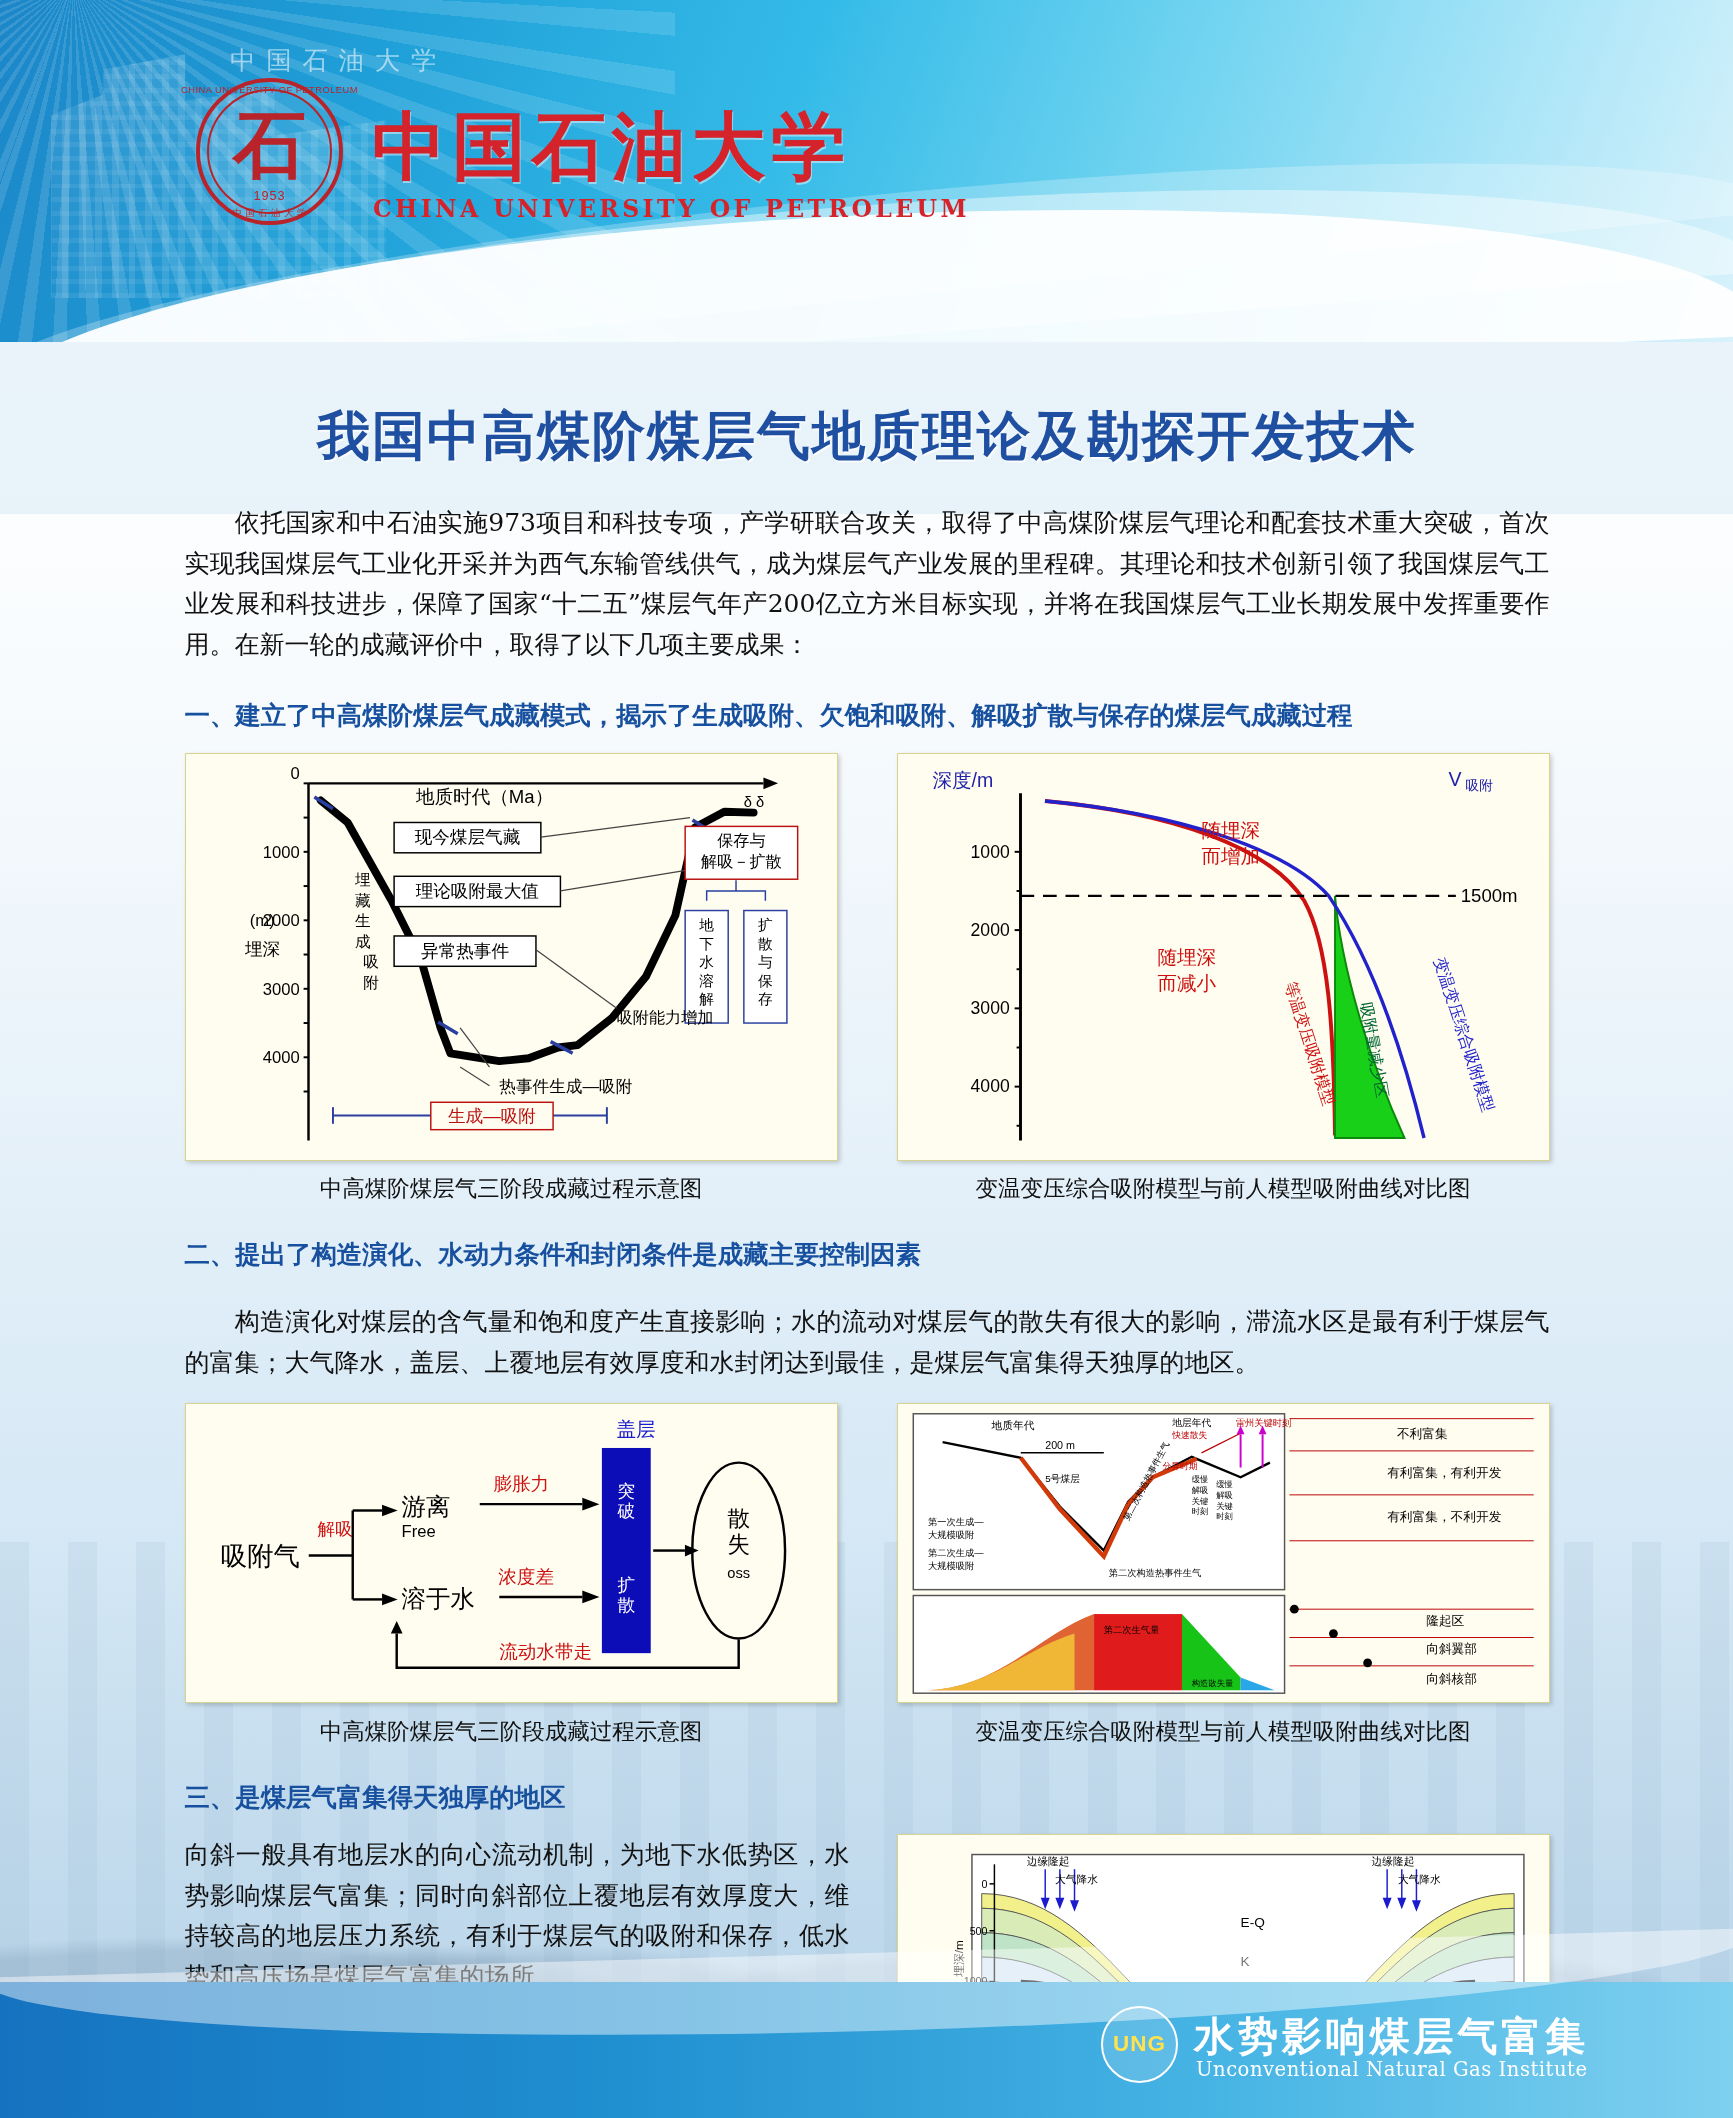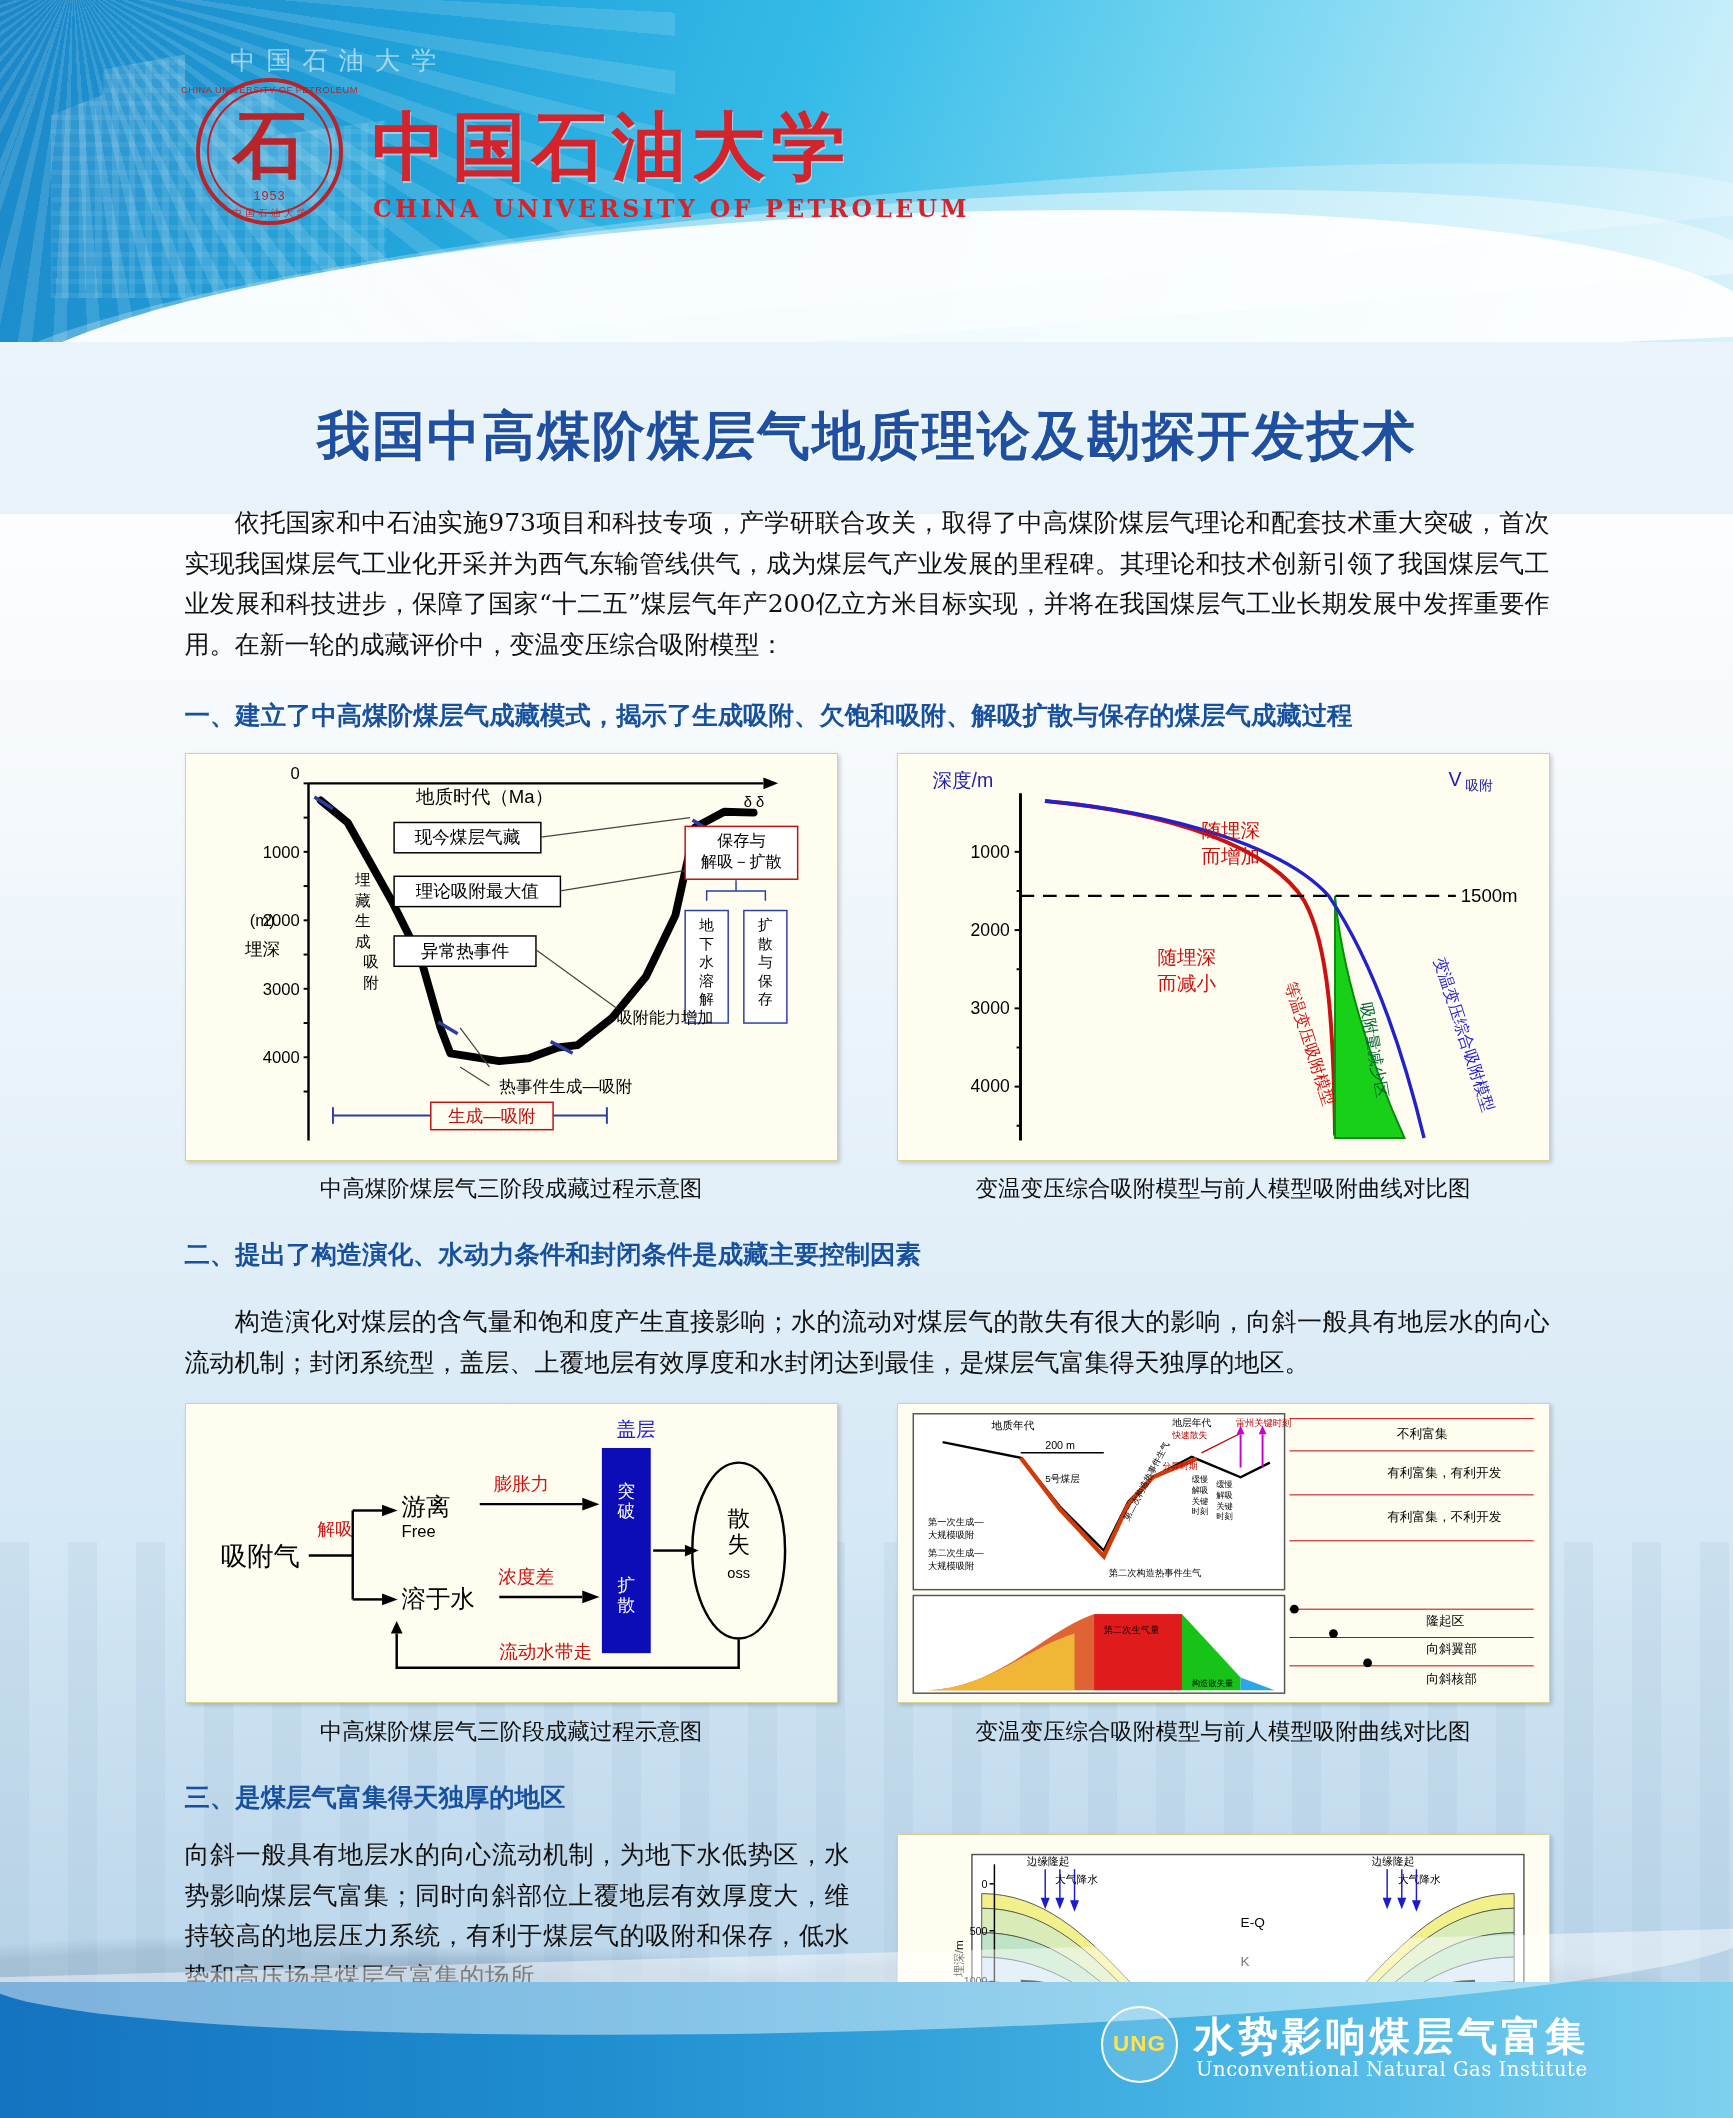--- a/index.html
+++ b/index.html
@@ -247,21 +247,21 @@
     </div>
 
     <div class="univ-cn">中国石油大学</div>
     <div class="univ-en">CHINA UNIVERSITY OF PETROLEUM</div>
   </div>
 
   <div class="content">
 
     <div class="title">我国中高煤阶煤层气地质理论及勘探开发技术</div>
 
-    <div class="para"><span class="indent"></span><span>依托国家和中石油实施973项目和科技专项，产学研联合攻关，取得了中高煤阶煤层气理论和配套技术重大突破，首次实现我国煤层气工业化开采并为西气东输管线供气，成为煤层气产业发展的里程碑。其理论和技术创新引领了我国煤层气工业发展和科技进步，保障了国家“十二五”煤层气年产200亿立方米目标实现，并将在我国煤层气工业长期发展中发挥重要作用。在新一轮的成藏评价中，变温变压综合吸附模型：</span></div>
+    <div class="para"><span class="indent"></span><span>依托国家和中石油实施973项目和科技专项，产学研联合攻关，取得了中高煤阶煤层气理论和配套技术重大突破，首次实现我国煤层气工业化开采并为西气东输管线供气，成为煤层气产业发展的里程碑。其理论和技术创新引领了我国煤层气工业发展和科技进步，保障了国家“十二五”煤层气年产200亿立方米目标实现，并将在我国煤层气工业长期发展中发挥重要作用。在新一轮的成藏评价中，取得了以下几项主要成果：</span></div>
 
     <div class="section-head">一、建立了中高煤阶煤层气成藏模式，揭示了生成吸附、欠饱和吸附、解吸扩散与保存的煤层气成藏过程</div>
 
     <div class="figrow">
 
       <div class="figbox">
         <div class="figcard f1">
           <svg width="651" height="406" viewBox="0 0 1330 830">
             <rect x="0" y="0" width="1330" height="830" fill="#fffdf0"></rect>
 
@@ -403,21 +403,21 @@
             <text transform="translate(790,470) rotate(72)" font-size="33" fill="#cc1111">等温变压吸附模型</text>
             <text transform="translate(945,510) rotate(80)" font-size="33" fill="#063">吸附量减少区</text>
             <text transform="translate(1095,420) rotate(72)" font-size="33" fill="#2222cc">变温变压综合吸附模型</text>
           </svg>
         </div>
         <div class="figcap">变温变压综合吸附模型与前人模型吸附曲线对比图</div>
       </div>
     </div>
 
     <div class="section-head">二、提出了构造演化、水动力条件和封闭条件是成藏主要控制因素</div>
-    <div class="para"><span class="indent"></span><span>构造演化对煤层的含气量和饱和度产生直接影响；水的流动对煤层气的散失有很大的影响，向斜一般具有地层水的向心流动机制；封闭系统型，盖层、上覆地层有效厚度和水封闭达到最佳，是煤层气富集得天独厚的地区。</span></div>
+    <div class="para"><span class="indent"></span><span>构造演化对煤层的含气量和饱和度产生直接影响；水的流动对煤层气的散失有很大的影响，滞流水区是最有利于煤层气的富集；大气降水，盖层、上覆地层有效厚度和水封闭达到最佳，是煤层气富集得天独厚的地区。</span></div>
 
     <div class="figrow">
 
       <div class="figbox">
         <div class="figcard f3">
           <svg width="651" height="298" viewBox="0 0 1330 610">
             <rect x="0" y="0" width="1330" height="610" fill="#fffdf0"></rect>
             <text x="880" y="66" font-size="40" fill="#1b1bd0">盖层</text>
 
             <text x="70" y="330" font-size="54">吸附气</text>

